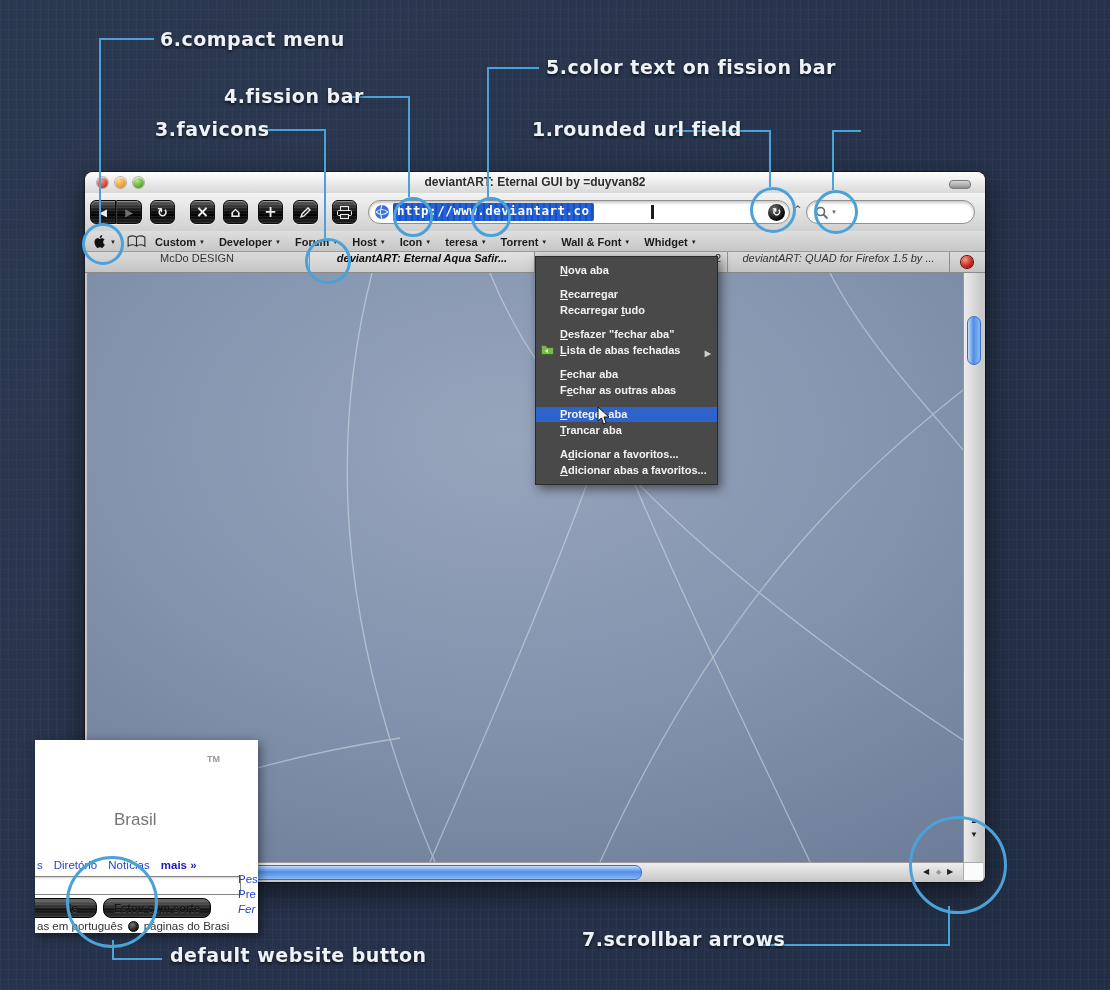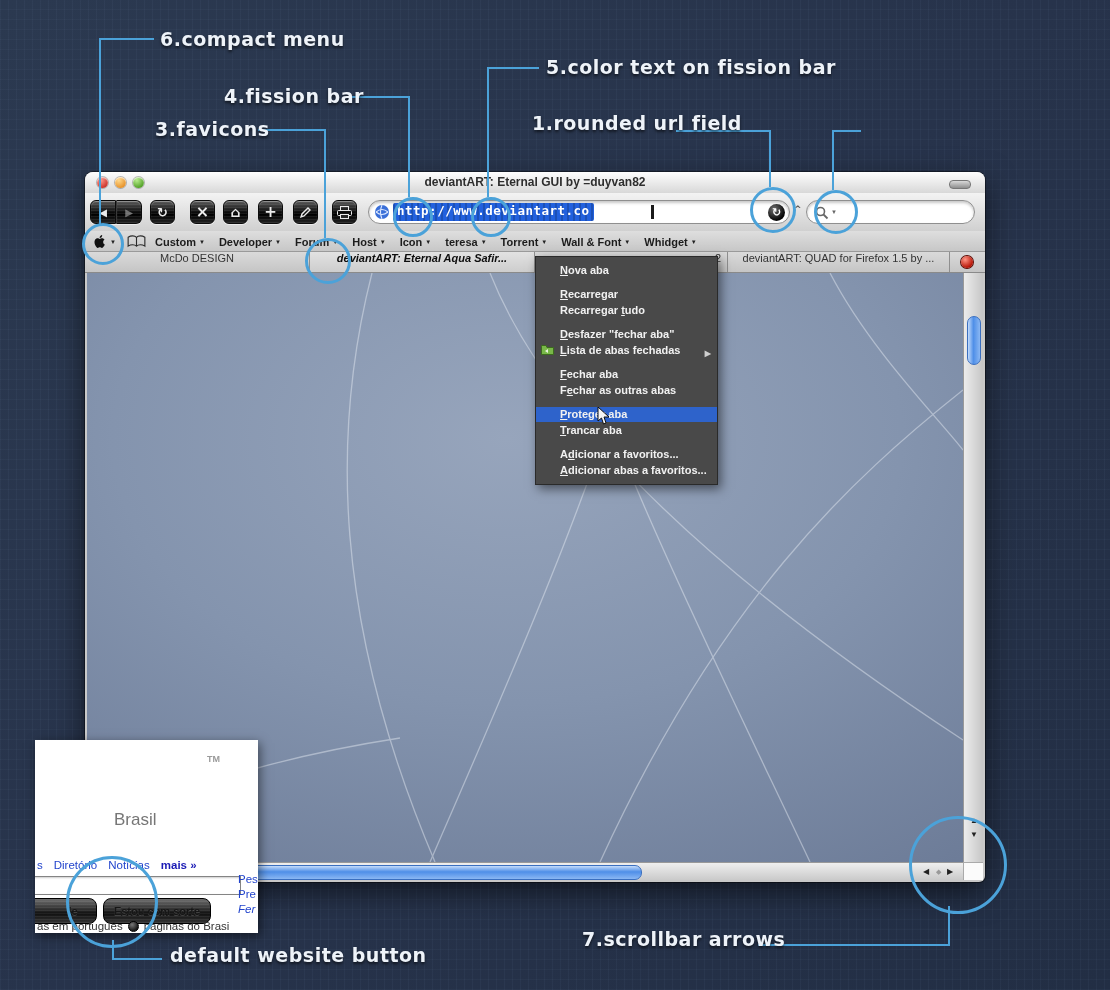--- a/index.html
+++ b/index.html
@@ -63,37 +63,37 @@
   
   #gpanel{position:absolute;left:35px;top:740px;width:223px;height:193px;background:#fff;overflow:hidden;
     box-shadow:2px 3px 10px rgba(0,0,0,.5);z-index:6;}
   .glogo{position:absolute;left:-16px;top:2px;font:bold 74px "DejaVu Serif",serif;letter-spacing:-3px;line-height:86px;white-space:nowrap;}
   .gtm{position:absolute;left:172px;top:14px;font:bold 9px "Liberation Sans",sans-serif;color:#9a9a9a;}
   .gbrand{position:absolute;left:79px;top:70px;font:17px "Liberation Sans",sans-serif;color:#767676;}
   .glinks{position:absolute;left:2px;top:119px;display:flex;gap:11px;font:11.5px "Liberation Sans",sans-serif;}
   .glink{color:#2244cc;}
   .gmore{color:#1b1bb5;font-weight:bold;}
   .ginput{position:absolute;left:-8px;top:136px;width:212px;height:17px;background:#fff;border:1px solid #848484;box-shadow:inset 1px 1px 2px rgba(0,0,0,.2);}
-  .gbtn{position:absolute;top:158px;height:26px;border-radius:8px;border:1px solid #000;
+  .gbtn{position:absolute;top:158px;height:20px;border-radius:8px;border:1px solid #000;
     background:repeating-linear-gradient(0deg, rgba(255,255,255,.07) 0 1px, transparent 1px 3px),linear-gradient(#6e6e6e,#2c2c2c 45%,#101010 60%,#343434);
     color:#161616;font:bold 11px "Liberation Sans",sans-serif;display:flex;align-items:center;justify-content:center;box-sizing:border-box;text-shadow:0 1px 0 rgba(255,255,255,.18);}
   .gside{position:absolute;left:203px;font:11.5px "Liberation Sans",sans-serif;color:#2244cc;white-space:nowrap;}
   .gradio-row{position:absolute;left:2px;top:180px;display:flex;align-items:center;gap:5px;font:11.5px "Liberation Sans",sans-serif;color:#333;white-space:nowrap;}
   .gradio{width:9px;height:9px;border-radius:50%;background:radial-gradient(circle at 35% 30%,#777,#1a1a1a 70%);border:1px solid #000;}
 </style>
 </head>
 <body>
 
 <div id="stage">
 
   <div class="clabel" style="left:160px;top:28px;">6.compact menu</div>
   <div class="clabel" style="left:224px;top:85px;">4.fission bar</div>
   <div class="clabel" style="left:155px;top:118px;">3.favicons</div>
   <div class="clabel" style="left:546px;top:56px;">5.color text on fission bar</div>
-  <div class="clabel" style="left:532px;top:112px;">1.rounded url field</div>
+  <div class="clabel" style="left:532px;top:118px;">1.rounded url field</div>
   <div class="clabel" style="left:582px;top:928px;">7.scrollbar arrows</div>
   <div class="clabel" style="left:170px;top:944px;">default website button</div>
 
   <div class="clineh" style="left:100px;top:38px;width:54px;"></div>
   <div class="clinev" style="left:99px;top:38px;height:186px;"></div>
   <div class="clineh" style="left:346px;top:96px;width:62px;"></div>
   <div class="clinev" style="left:408px;top:96px;height:101px;"></div>
   <div class="clineh" style="left:258px;top:129px;width:66px;"></div>
   <div class="clinev" style="left:324px;top:129px;height:109px;"></div>
   <div class="clineh" style="left:487px;top:67px;width:52px;"></div>
@@ -224,21 +224,21 @@
             <span>Whidget</span>
             <span class="caret">▼</span>
           </span>
       </div>
     </div>
 
     <div class="tabbar">
       <div class="tab active" style="left:225px;width:225px;"><span>deviantART: Eternal Aqua Safir...</span></div>
       <div class="tab" style="left:0;width:225px;"><span>McDo DESIGN</span></div>
       <div class="tab" style="left:450px;width:193px;text-align:right;padding-right:6px;"><span>2</span></div>
-      <div class="tab" style="left:643px;width:222px;"><span>deviantART: QUAD for Firefox 1.5 by ...</span></div>
+      <div class="tab" style="left:643px;width:222px;font-style:italic;"><span>deviantART: QUAD for Firefox 1.5 by ...</span></div>
       <div class="tab" style="left:865px;width:35px;border-right:none;">
         <div style="position:absolute;left:11px;top:4px;width:12px;height:12px;border-radius:50%;background:radial-gradient(circle at 35% 30%,#ff9484,#b81608 70%);box-shadow:0 0 0 1px #5c0c05;"></div>
       </div>
     </div>
 
     <div class="content">
       <svg width="876" height="589" viewBox="0 0 876 589">
         <defs>
           <radialGradient id="wp" cx="48%" cy="28%" r="90%">
             <stop offset="0" stop-color="#97a5bc"></stop>

